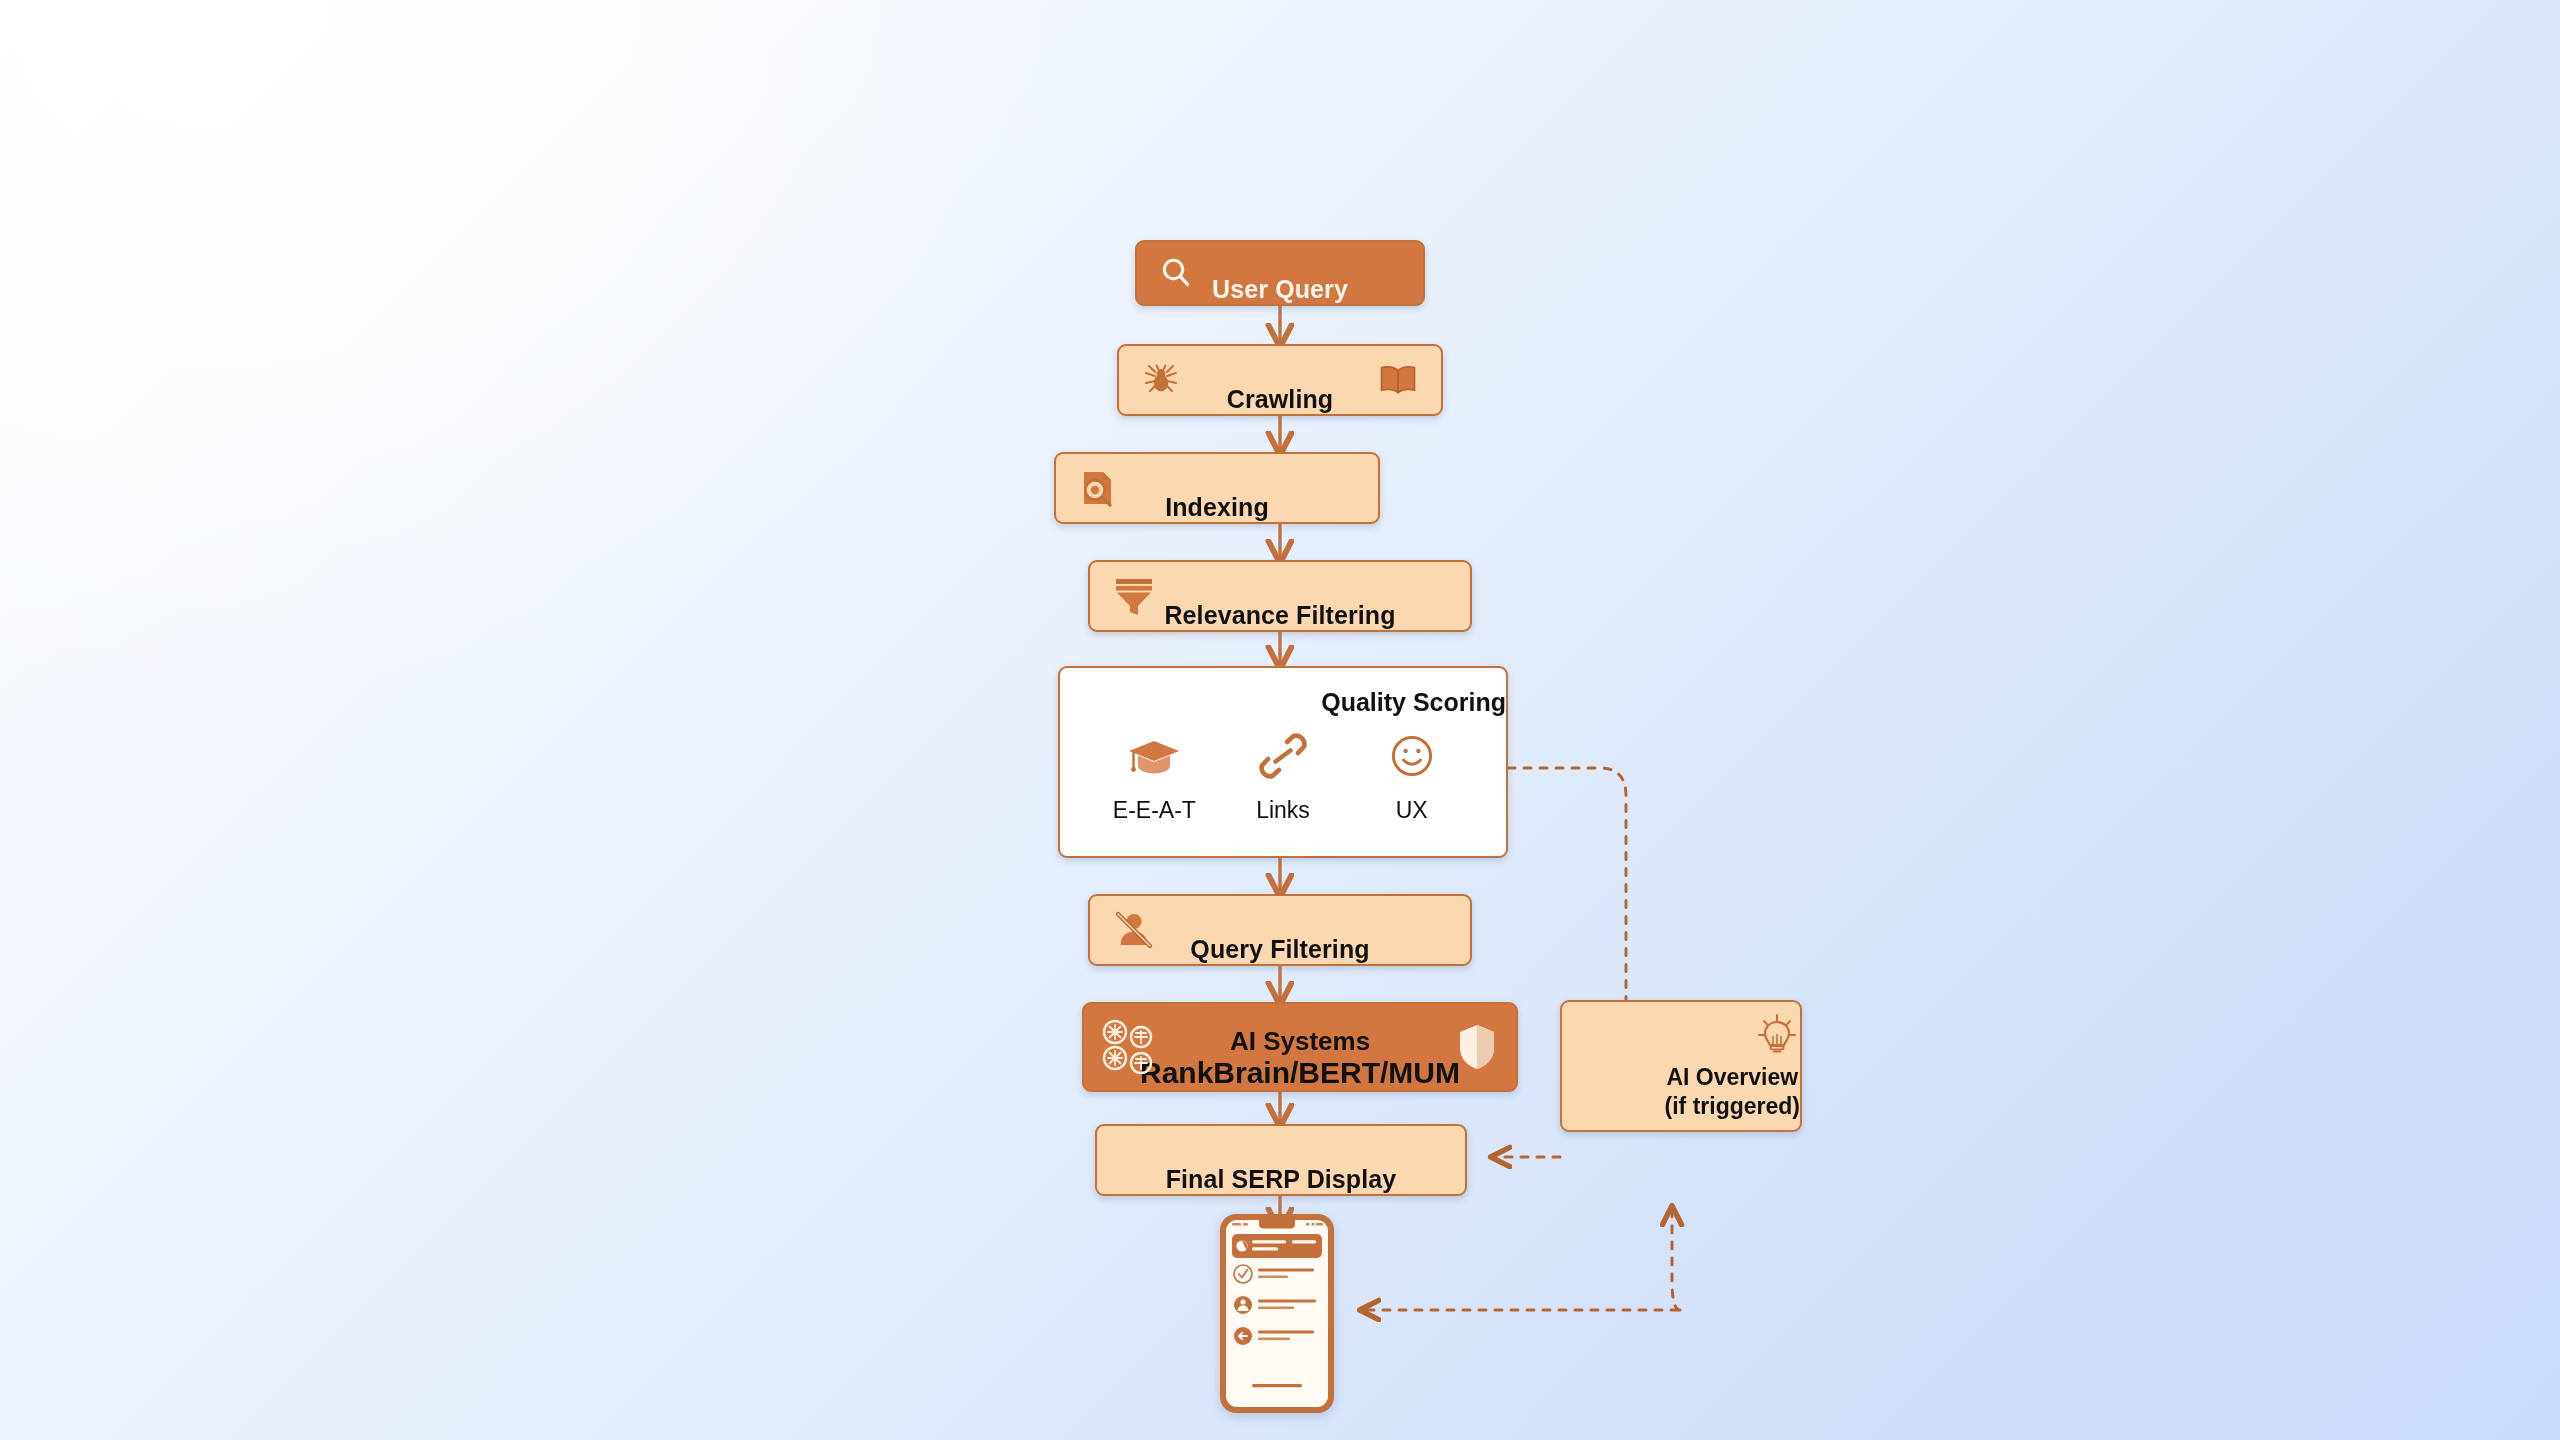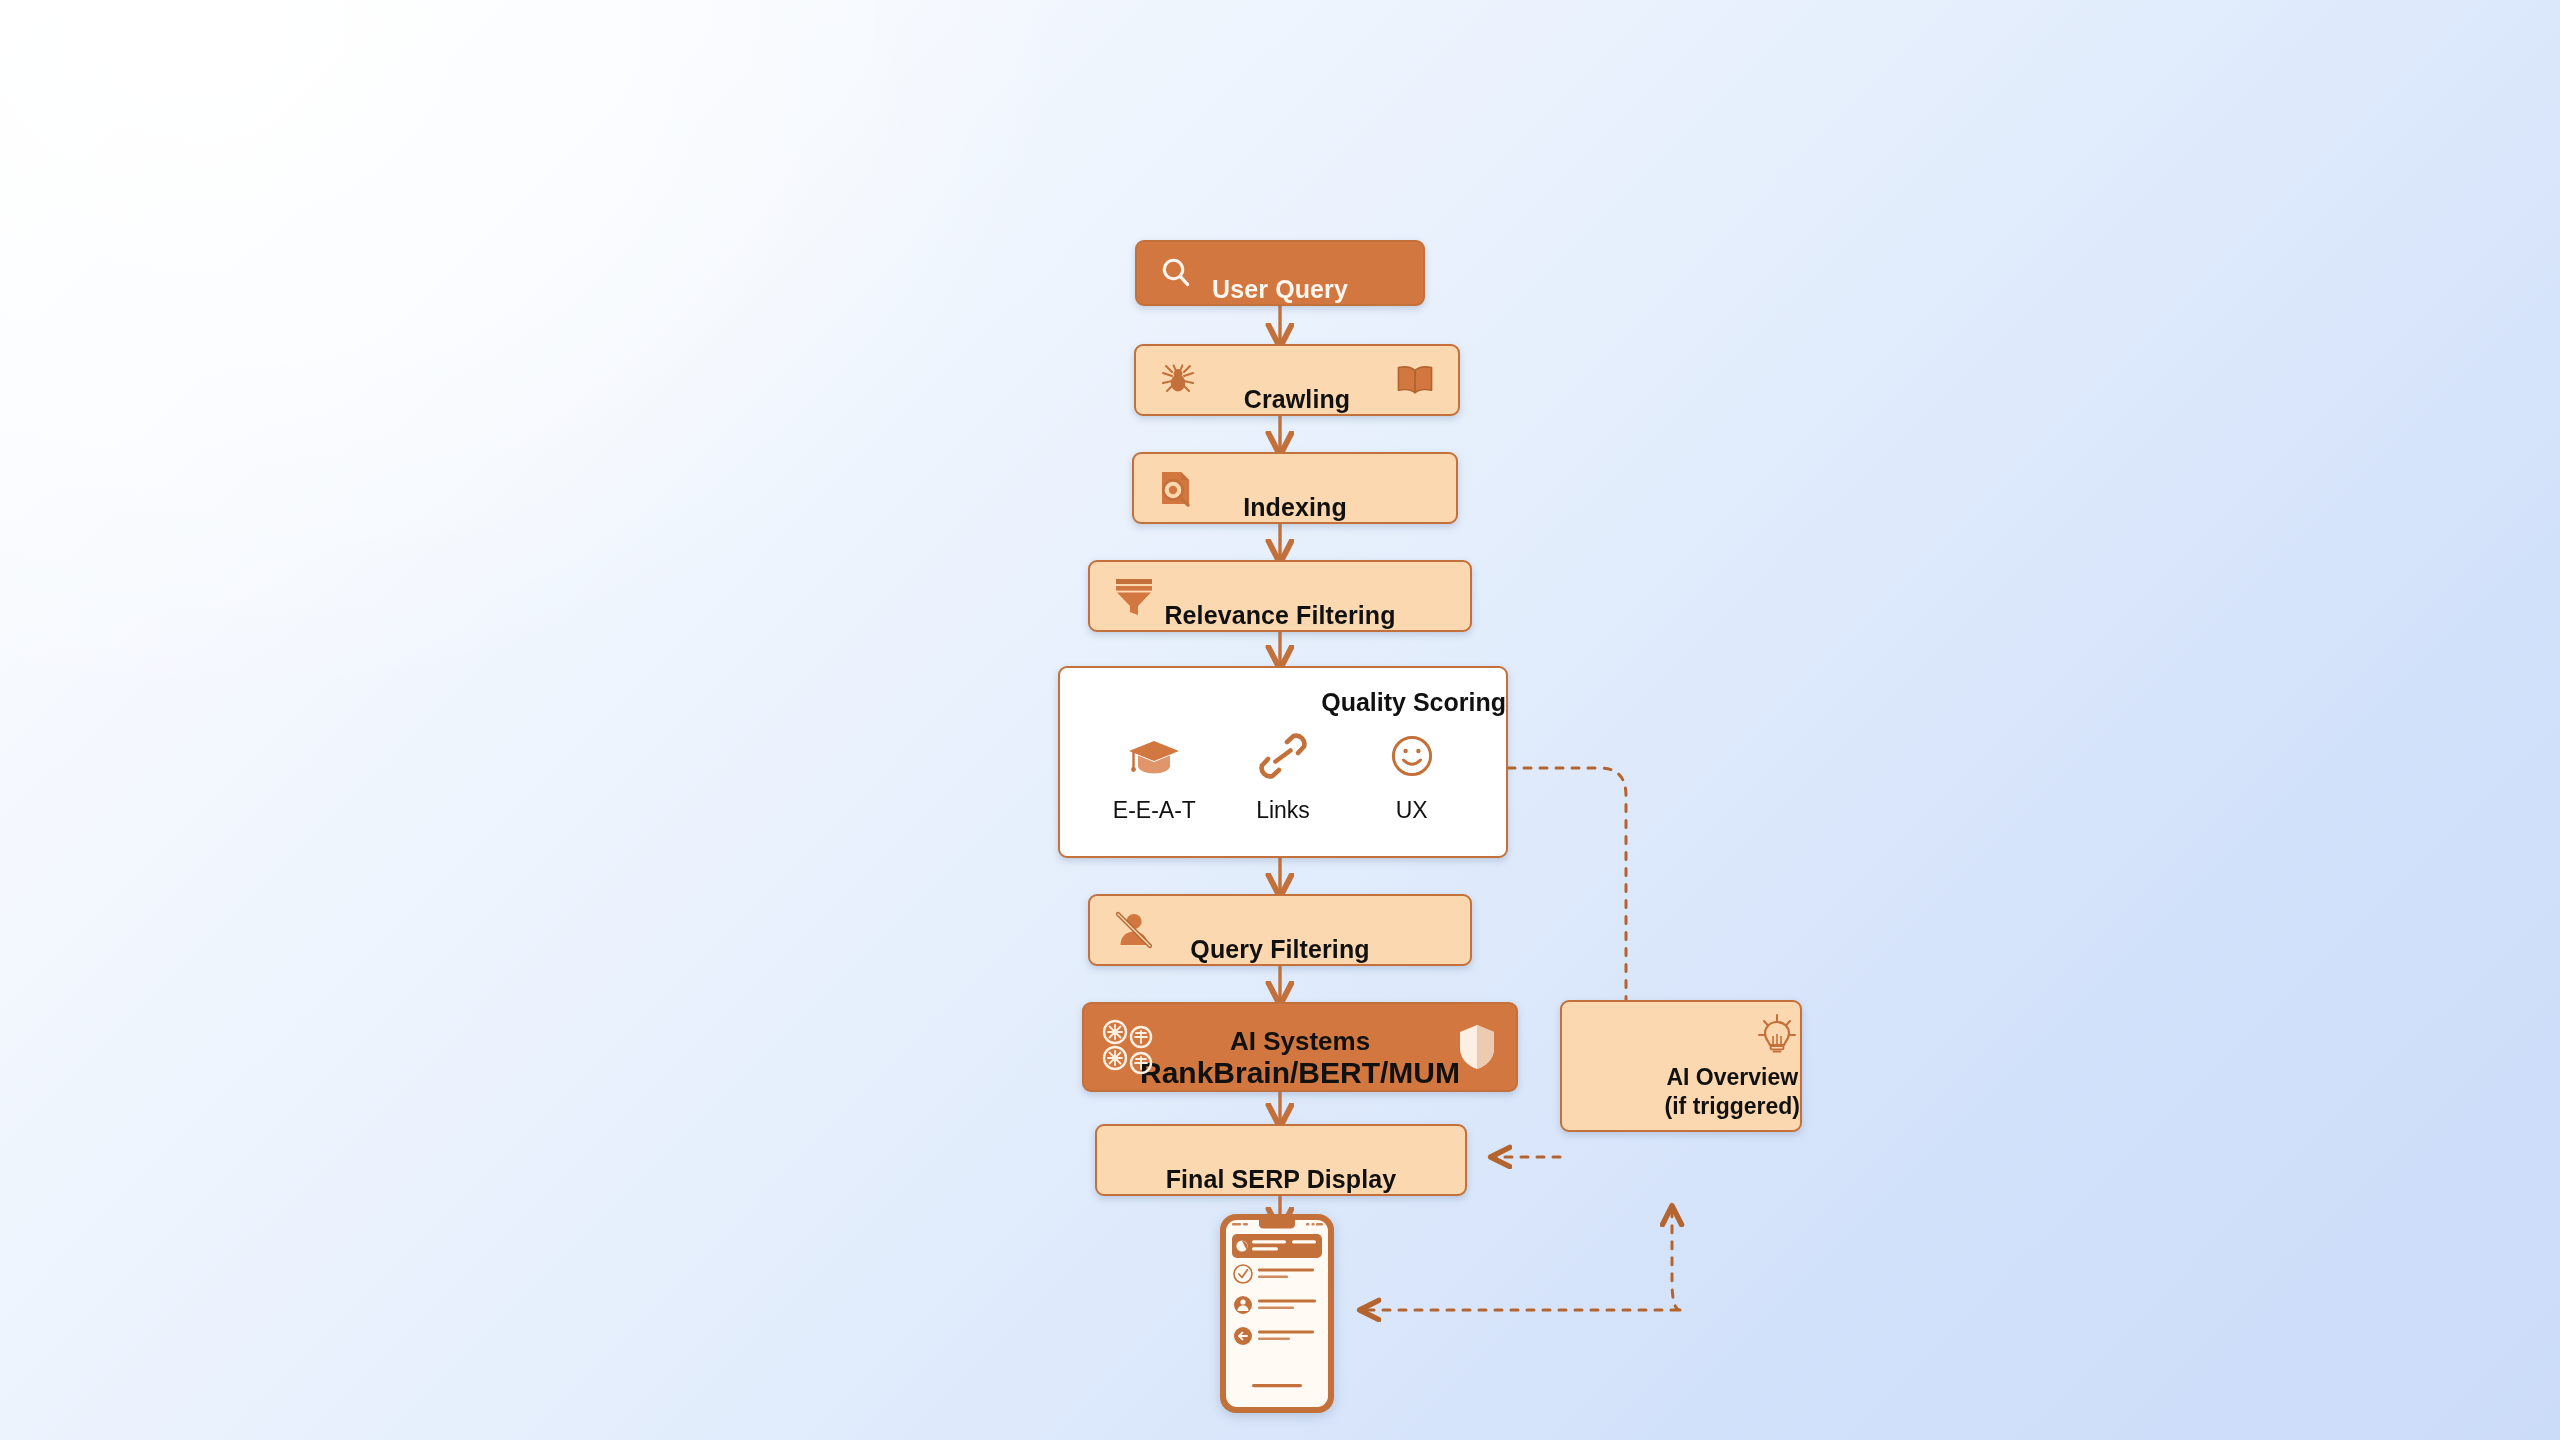--- a/index.html
+++ b/index.html
@@ -215,21 +215,21 @@
   <div class="node solid" id="n-user-query" style="left:1135px; top:240px; width:290px; height:66px;">
     <span class="icon-left">
       <svg width="34" height="34" viewBox="0 0 34 34">
         <circle cx="14.5" cy="13.5" r="9.2" fill="none" stroke="#fdf6ef" stroke-width="3.1"></circle>
         <line x1="21.2" y1="20.4" x2="28.5" y2="28.4" stroke="#fdf6ef" stroke-width="3.4" stroke-linecap="round"></line>
       </svg>
     </span>
     <span class="label white">User Query</span>
   </div>
 
-  <div class="node peach" id="n-crawling" style="left:1117px; top:344px; width:326px; height:72px;margin-left:17px;">
+  <div class="node peach" id="n-crawling" style="left:1117px; top:344px; width:326px; height:72px;">
     <span class="icon-left">
       <svg width="40" height="38" viewBox="0 0 40 38">
         <g stroke="#c4703a" stroke-width="2.1" fill="none" stroke-linecap="round">
           <path d="M14,11 L8,5 M14,15 L5,12 M14,20 L5,22 M15,24 L9,30"></path>
           <path d="M26,11 L32,5 M26,15 L35,12 M26,20 L35,22 M25,24 L31,30"></path>
         </g>
         <ellipse cx="20" cy="22" rx="7.2" ry="8.4" fill="#c4703a"></ellipse>
         <circle cx="20" cy="12.5" r="4.4" fill="#c4703a"></circle>
         <path d="M17.4,8.6 L15.6,4.4 M22.6,8.6 L24.4,4.4" stroke="#c4703a" stroke-width="2" stroke-linecap="round" fill="none"></path>
       </svg>
@@ -237,21 +237,21 @@
     <span class="label">Crawling</span>
     <span class="icon-right">
       <svg width="42" height="34" viewBox="0 0 42 34">
         <path d="M21,7.5 C17,3.8 10.5,3.4 4.5,4.6 L4.5,27.2 C10.5,26 17,26.4 21,29.6 Z" fill="#d2773f" stroke="#b4652f" stroke-width="1.7" stroke-linejoin="round"></path>
         <path d="M21,7.5 C25,3.8 31.5,3.4 37.5,4.6 L37.5,27.2 C31.5,26 25,26.4 21,29.6 Z" fill="#d2773f" stroke="#b4652f" stroke-width="1.7" stroke-linejoin="round"></path>
         <line x1="21" y1="7.5" x2="21" y2="29.6" stroke="#b4652f" stroke-width="1.7"></line>
       </svg>
     </span>
   </div>
 
-  <div class="node peach" id="n-indexing" style="left:1132px; top:452px; width:326px; height:72px;">
+  <div class="node peach" id="n-indexing" style="left:1054px; top:452px; width:326px; height:72px;">
     <span class="icon-left">
       <svg width="40" height="40" viewBox="0 0 40 40">
         <path d="M6,4 L25,4 L33,12 L33,36 L6,36 Z" fill="#d2773f"></path>
         <path d="M25,4 L25,12 L33,12" fill="#c4703a"></path>
         <circle cx="17" cy="22" r="9.6" fill="#fcd8b0" stroke="#c4703a" stroke-width="2.6"></circle>
         <circle cx="17" cy="22" r="4.2" fill="#d2773f"></circle>
         <line x1="24" y1="29.2" x2="32" y2="37" stroke="#c4703a" stroke-width="3.4" stroke-linecap="round"></line>
       </svg>
     </span>
     <span class="label">Indexing</span>

